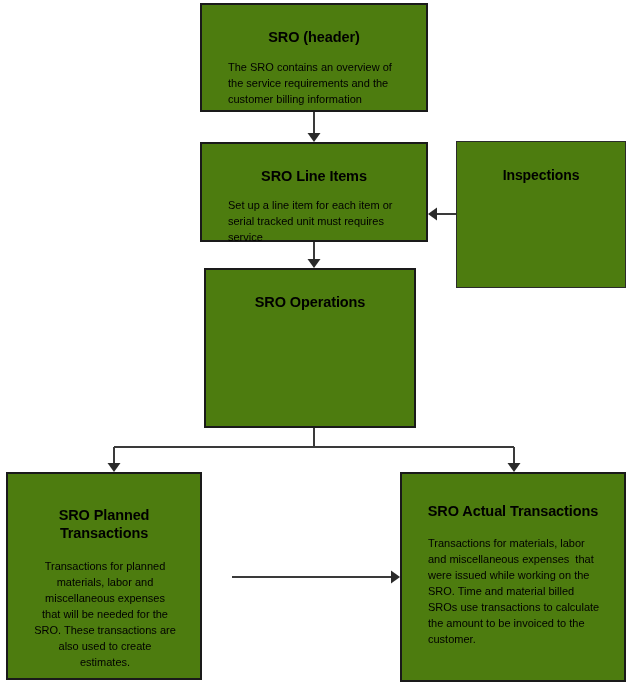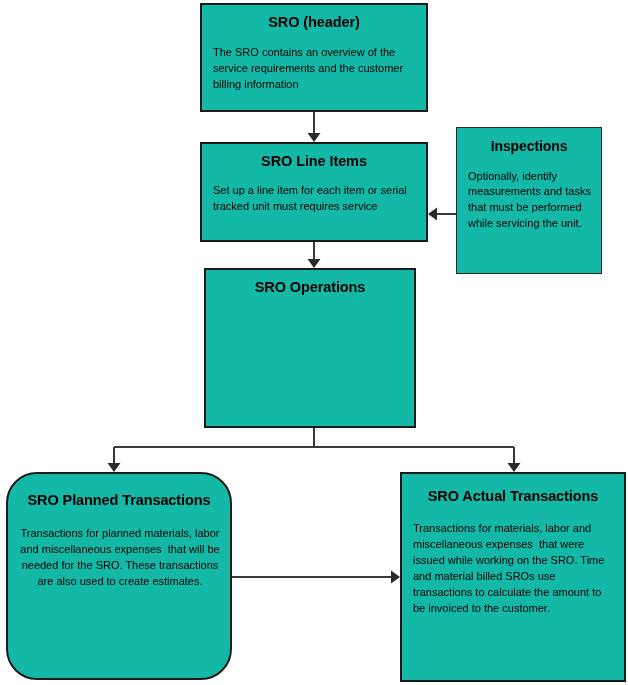--- a/index.html
+++ b/index.html
@@ -14,23 +14,23 @@
   #canvas {
     position: relative;
     width: 628px;
     height: 685px;
     background: #ffffff;
     overflow: hidden;
   }
   .node {
     position: absolute;
     box-sizing: border-box;
-    background: #14b8a6;
+    background: #4d7c0f;
     border: 2px solid #1a1a1a;
-    padding: 1px;
+    padding: 16px;
   }
   .node.thin {
     border-width: 1px;
     border-color: #2b2b2b;
   }
   .node-title {
     display: block;
     text-align: center;
     font-weight: bold;
     font-size: 14.5px;
@@ -45,23 +45,23 @@
     text-align: left;
     font-size: 11px;
     line-height: 1.45;
     padding: 12px 10px 6px 10px;
     white-space: pre-wrap;
   }
 
   
   #n-header        { left: 200px; top: 3px;   width: 228px; height: 109px; }
   #n-lineitems     { left: 200px; top: 142px; width: 228px; height: 100px; }
-  #n-inspections   { left: 456px; top: 127px; width: 146px; height: 147px; }
+  #n-inspections   { left: 456px; top: 141px; width: 170px; height: 147px; }
   #n-operations    { left: 204px; top: 268px; width: 212px; height: 160px; }
-  #n-planned       { left: 6px;   top: 472px; width: 226px; height: 208px; border-radius: 31px; }
+  #n-planned       { left: 6px;   top: 472px; width: 196px; height: 208px; }
   #n-actual        { left: 400px; top: 472px; width: 226px; height: 210px; }
 
   #n-inspections .node-title { padding-top: 9px; font-size: 14px; }
   #n-inspections .node-body  { padding: 13px 8px 4px 10px; }
 
   #n-planned .node-title { padding-top: 16px; }
   #n-planned .node-body  { padding: 17px 8px 4px 10px; text-align: center; }
 
   #n-actual .node-title  { padding-top: 12px; }
   #n-actual .node-body   { padding: 16px 8px 4px 10px; }
@@ -137,21 +137,20 @@
     <span class="node-body">The SRO contains an overview of the service requirements and the customer billing information</span>
   </div>
 
   <div class="node" id="n-lineitems">
     <span class="node-title">SRO Line Items</span>
     <span class="node-body">Set up a line item for each item or serial tracked unit must requires service</span>
   </div>
 
   <div class="node thin" id="n-inspections">
     <span class="node-title">Inspections</span>
-    <span class="node-body">Optionally, identify measurements and tasks that must be performed while servicing the unit.</span>
   </div>
 
   <div class="node" id="n-operations">
     <span class="node-title">SRO Operations</span>
   </div>
 
   <div class="node" id="n-planned">
     <span class="node-title">SRO Planned Transactions</span>
     <span class="node-body">Transactions for planned materials, labor and miscellaneous expenses  that will be needed for the SRO. These transactions are also used to create estimates.</span>
   </div>

